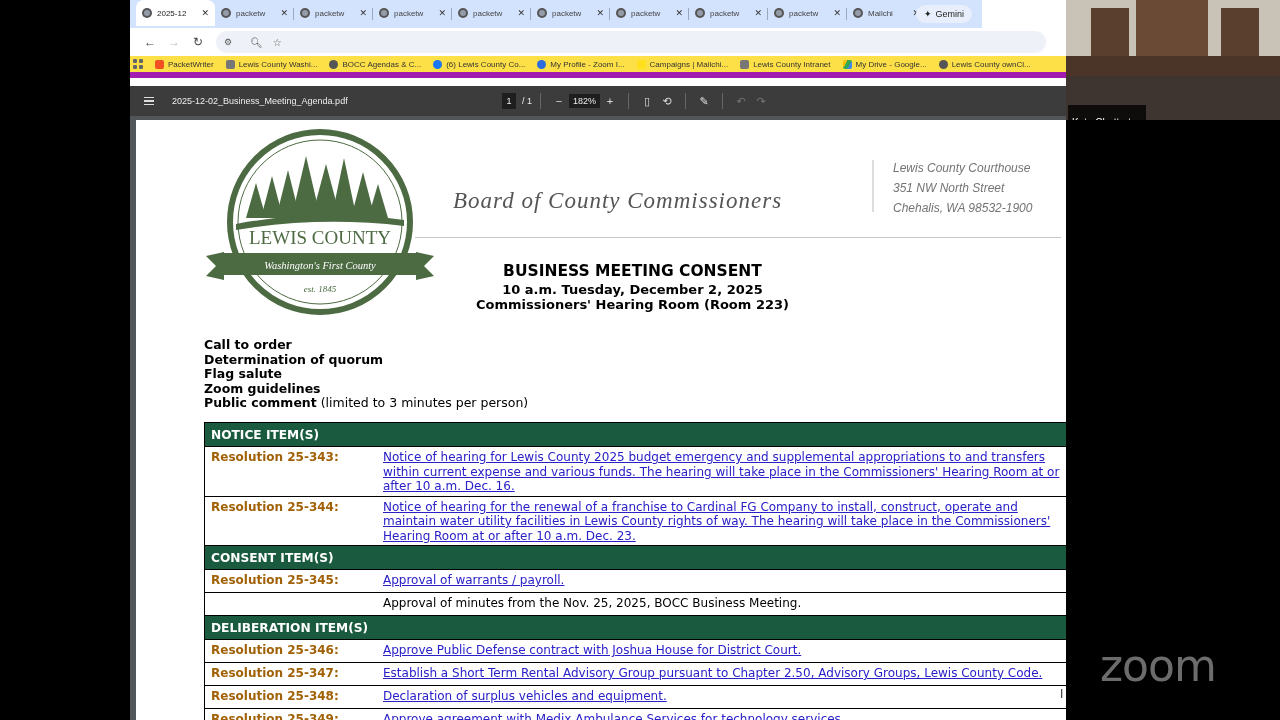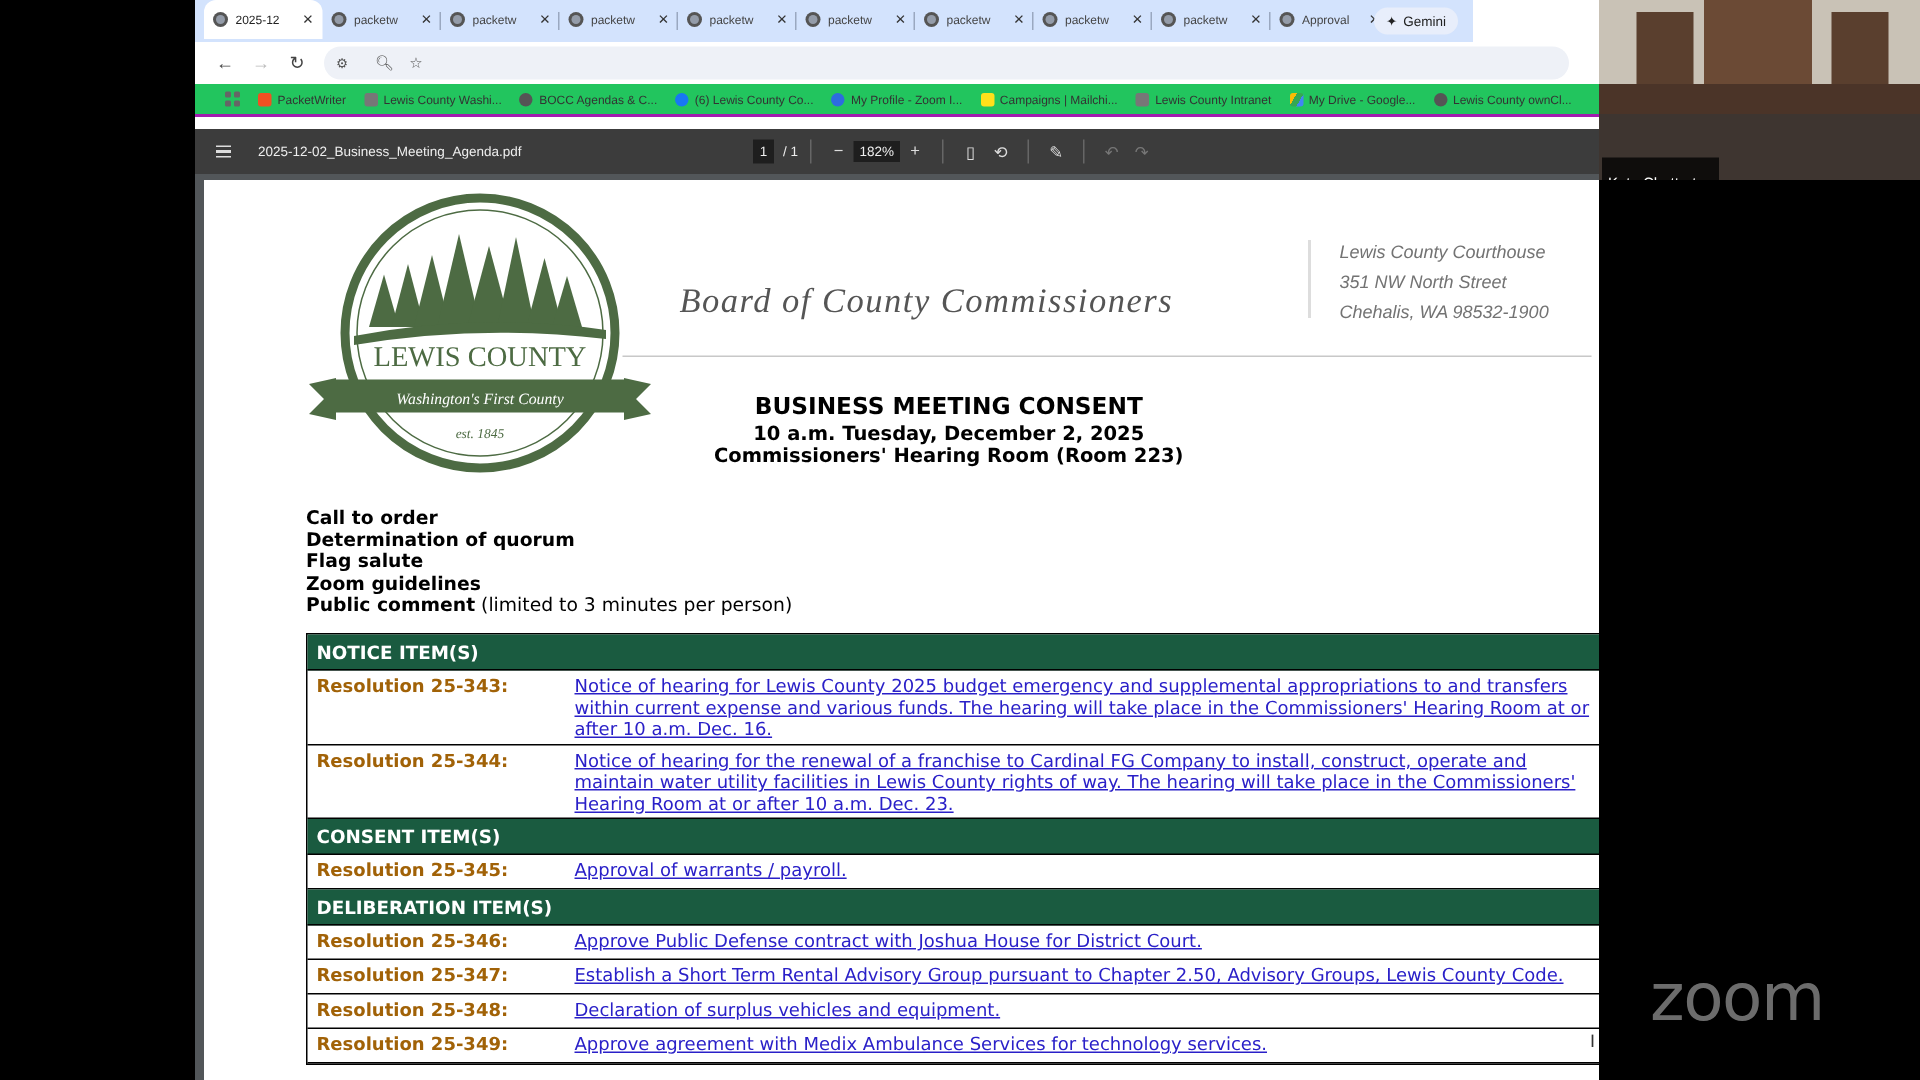--- a/index.html
+++ b/index.html
@@ -22,21 +22,21 @@
   
   .toolbar { position: absolute; left: 0; top: 28px; width: 936px; height: 28px; background: #fff; display: flex; align-items: center; padding-left: 8px; }
   .navbtn { width: 24px; height: 24px; display: flex; align-items: center; justify-content: center; font-size: 12px; color: #444; }
   .navbtn.disabled { color: #bbb; }
   .omnibox { margin-left: 6px; width: 830px; height: 22px; background: #eef1f7; border-radius: 11px; display: flex; align-items: center; padding: 0 8px; font-size: 9px; color: #333; }
   .omnibox .tune { font-size: 9px; color: #555; margin-right: 8px; }
   .omnibox .url { flex: 1; }
   .omnibox .oicon { font-size: 10px; color: #555; margin-left: 10px; }
 
   
-  .bookmarks { position: absolute; left: 0; top: 56px; width: 936px; height: 22px; background: #22c55e; display: flex; align-items: center; padding-left: 20px; border-bottom: 2px solid #a21caf; font-size: 8px; color: #333; }
+  .bookmarks { position: absolute; left: 0; top: 56px; width: 936px; height: 22px; background: #fde047; display: flex; align-items: center; padding-left: 3px; border-bottom: 6px solid #a21caf; font-size: 8px; color: #333; }
   .bm { display: flex; align-items: center; margin-right: 12px; white-space: nowrap; }
   .bm .bicon { width: 9px; height: 9px; margin-right: 4px; border-radius: 2px; display: inline-block; }
   .apps { width: 10px; height: 10px; display: grid; grid-template-columns: 4px 4px; gap: 2px; margin-right: 12px; }
   .apps i { background: #666; display: block; border-radius: 1px; }
 
   
   .pdfbar { position: absolute; left: 0; top: 86px; width: 936px; height: 30px; background: #3c3c3c; display: flex; align-items: center; color: #eee; font-size: 9px; }
   .pdfbar .menu { width: 14px; margin-left: 14px; display: flex; flex-direction: column; gap: 2px; }
   .pdfbar .menu i { height: 1.5px; background: #ddd; display: block; width: 10px; }
   .pdfbar .fname { margin-left: 14px; width: 330px; }
@@ -132,21 +132,21 @@
         <span class="tlabel">packetw</span>
         <span class="tclose">✕</span>
       </div>
     <div class="tab">
         <span class="globe"></span>
         <span class="tlabel">packetw</span>
         <span class="tclose">✕</span>
       </div>
     <div class="tab">
         <span class="globe"></span>
-        <span class="tlabel">Approval</span>
+        <span class="tlabel">Mailchi</span>
         <span class="tclose">✕</span>
       </div>
     <div class="newtab">+</div>
     <div class="gemini">
         <span>✦</span>
         <span>Gemini</span>
       </div>
   </div>
 
   <div class="toolbar">
@@ -289,20 +289,24 @@
     </div>
     <div class="row">
       <div class="res">Resolution 25-344:</div>
       <div class="desc"><a>Notice of hearing for the renewal of a franchise to Cardinal FG Company to install, construct, operate and maintain water utility facilities in Lewis County rights of way. The hearing will take place in the Commissioners' Hearing Room at or after 10 a.m. Dec. 23.</a></div>
     </div>
     <div class="sec-head">CONSENT ITEM(S)</div>
     <div class="row">
       <div class="res">Resolution 25-345:</div>
       <div class="desc"><a>Approval of warrants / payroll.</a></div>
     </div>
+    <div class="row">
+      <div class="res"></div>
+      <div class="desc"><span class="plain">Approval of minutes from the Nov. 25, 2025, BOCC Business Meeting.</span></div>
+    </div>
     <div class="sec-head">DELIBERATION ITEM(S)</div>
     <div class="row">
       <div class="res">Resolution 25-346:</div>
       <div class="desc"><a>Approve Public Defense contract with Joshua House for District Court.</a></div>
     </div>
     <div class="row">
       <div class="res">Resolution 25-347:</div>
       <div class="desc"><a>Establish a Short Term Rental Advisory Group pursuant to Chapter 2.50, Advisory Groups, Lewis County Code.</a></div>
     </div>
     <div class="row">

